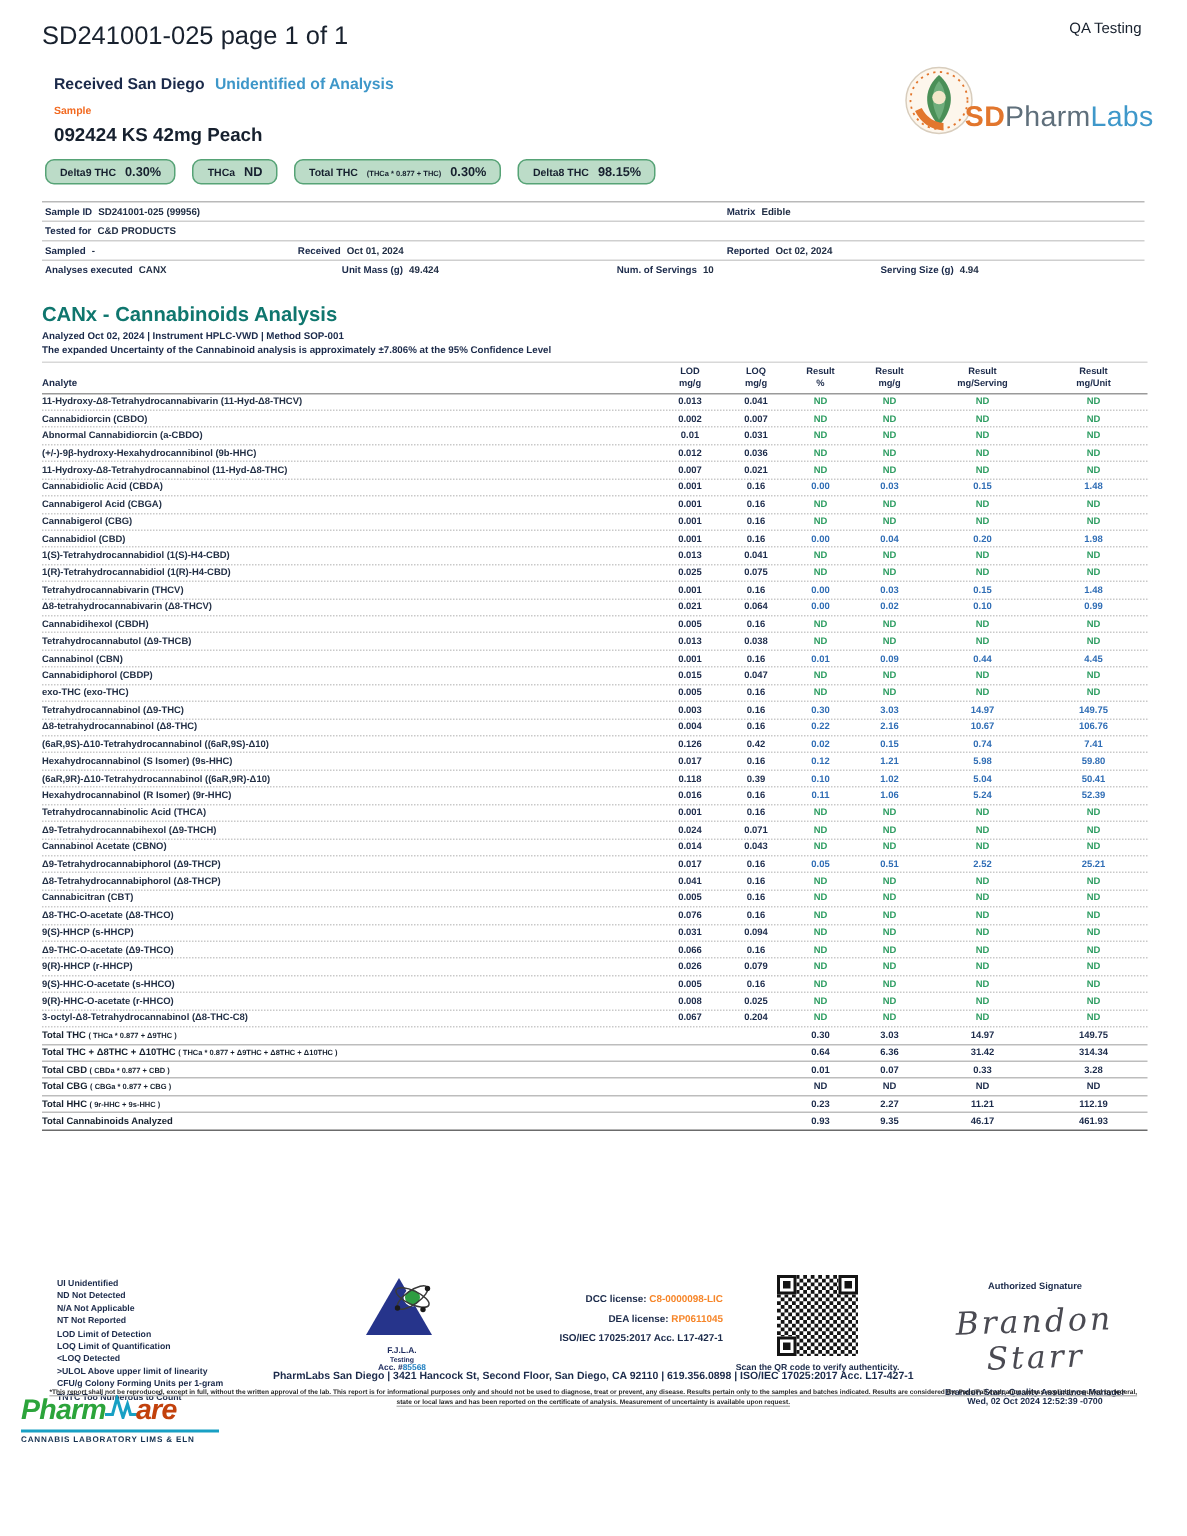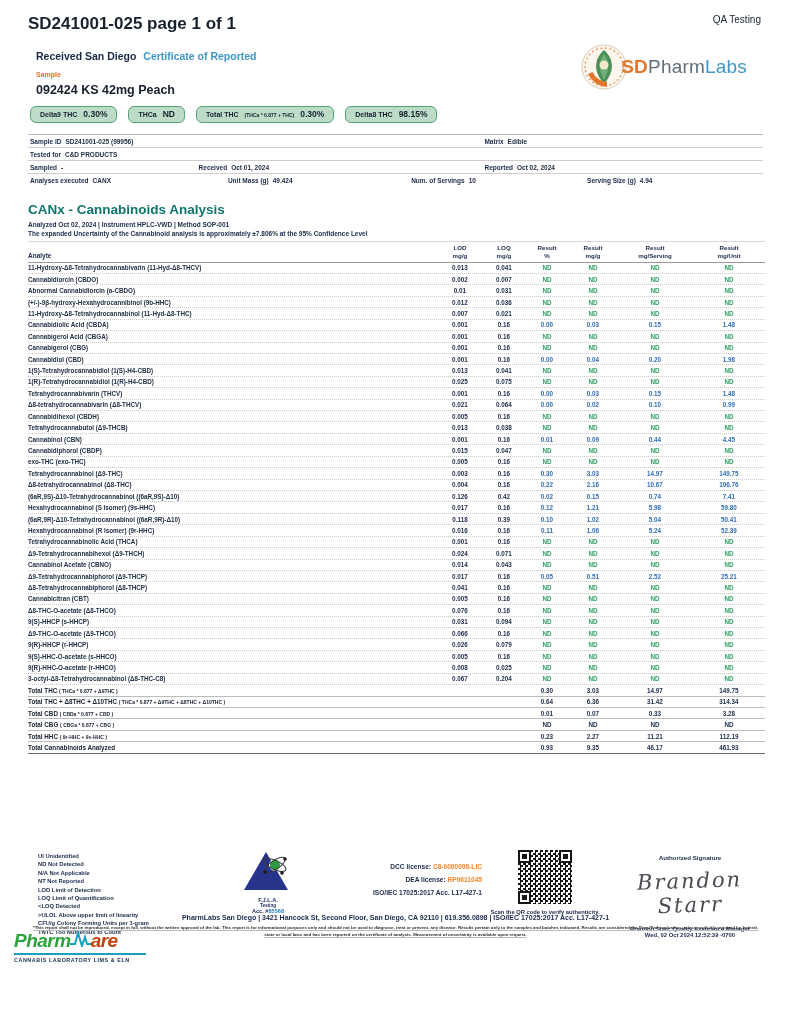--- a/index.html
+++ b/index.html
@@ -2,40 +2,40 @@
 <html><head>
 <meta charset="utf-8">
 <style>
   * { margin:0; padding:0; box-sizing:border-box; }
   html,body { background:#fff; }
   body { font-family:"Liberation Sans", sans-serif; color:#1b2a4a; }
   .page { position:relative; width:791px; height:1024px; background:#fff; overflow:hidden; }
 
   
   .top-row { display:flex; justify-content:space-between; align-items:flex-start; padding:14px 30px 0 28px; }
-  .doc-id { font-size:17px; font-weight:bold; color:#18212e; }
+  .doc-id { font-size:17px; font-weight:normal; color:#18212e; }
   .qa { font-size:10px; color:#18212e; }
 
   .brand-row { margin:16px 0 0 36px; font-size:10.5px; }
   .lab-name { font-weight:bold; color:#1b2a4a; }
   .coa { font-weight:bold; color:#3e97c9; margin-left:4px; }
 
   .sample-line { margin:9px 0 0 36px; display:flex; align-items:baseline; gap:5px;flex-direction:column; }
   .sample-label { font-size:7px; font-weight:bold; color:#f26a21; }
   .sample-name { font-size:12.5px; font-weight:bold; color:#16202e; }
 
   .badges { display:flex; gap:11px; margin:9px 0 0 30px; }
   .badge { background:#bcdcc8; border:1.5px solid #56a376; border-radius:6px; padding:2px 9px 3px 9px; display:flex; align-items:baseline; gap:6px; }
   .badge-label { font-size:7px; font-weight:bold; color:#16202e; }
   .badge-formula { font-size:5px; font-weight:bold; color:#16202e; }
   .badge-formula:empty { display:none; }
   .badge-value { font-size:8.5px; font-weight:bold; color:#16202e; }
 
   
-  .sdlogo { position:absolute; top:44px; right:44px; display:flex; align-items:center; }
+  .sdlogo { position:absolute; top:44px; right:22px; display:flex; align-items:flex-end; }
   .sdlogo-text { font-size:19px; letter-spacing:0.2px; margin-left:-6px; }
   .lg-sd { color:#e2762d; font-weight:bold; }
   .lg-pharm { color:#5f6f7b; }
   .lg-labs { color:#3f98ca; }
 
   
   .info { margin:11px 28px 0 28px; border-top:1px solid #b9b9b9; font-size:6.5px; }
   .info-row { display:flex; padding:2.6px 0 2.4px 2px; }
   .info-row.bordered { border-bottom:1px solid #cfcfcf; }
   .cell { display:flex; gap:4px; align-items:baseline; }
@@ -114,21 +114,21 @@
 
 <div class="page">
 
   <div class="top-row">
     <div class="doc-id">SD241001-025 page 1 of 1</div>
     <div class="qa">QA Testing</div>
   </div>
 
   <div class="brand-row">
     <span class="lab-name">Received San Diego</span>
-    <span class="coa">Certificate of Reported</span>
+    <span class="coa">Unidentified of Analysis</span>
   </div>
 
   <div class="sample-line">
     <span class="sample-label">Sample</span>
     <span class="sample-name">092424 KS 42mg Peach</span>
   </div>
 
   <div class="badges">
     <div class="badge">
       <span class="badge-label">Delta9 THC</span>

